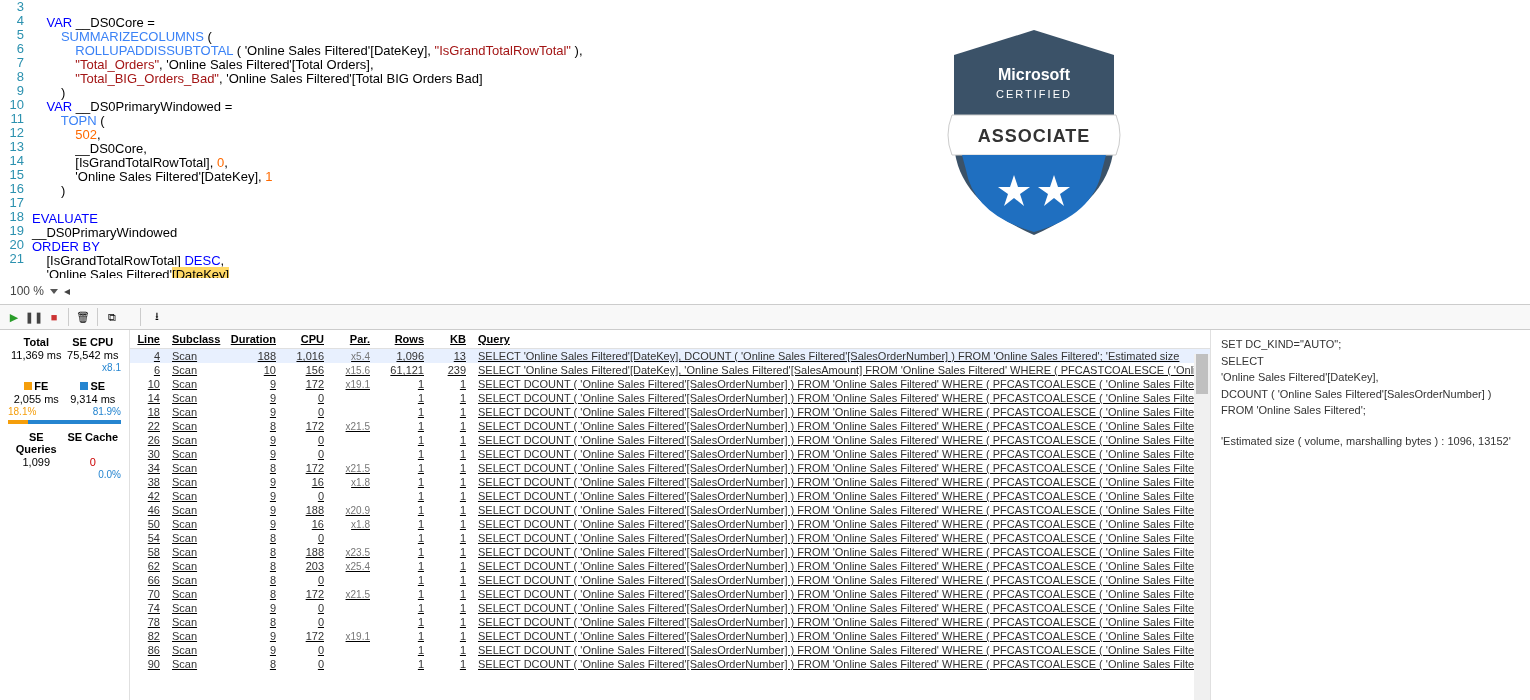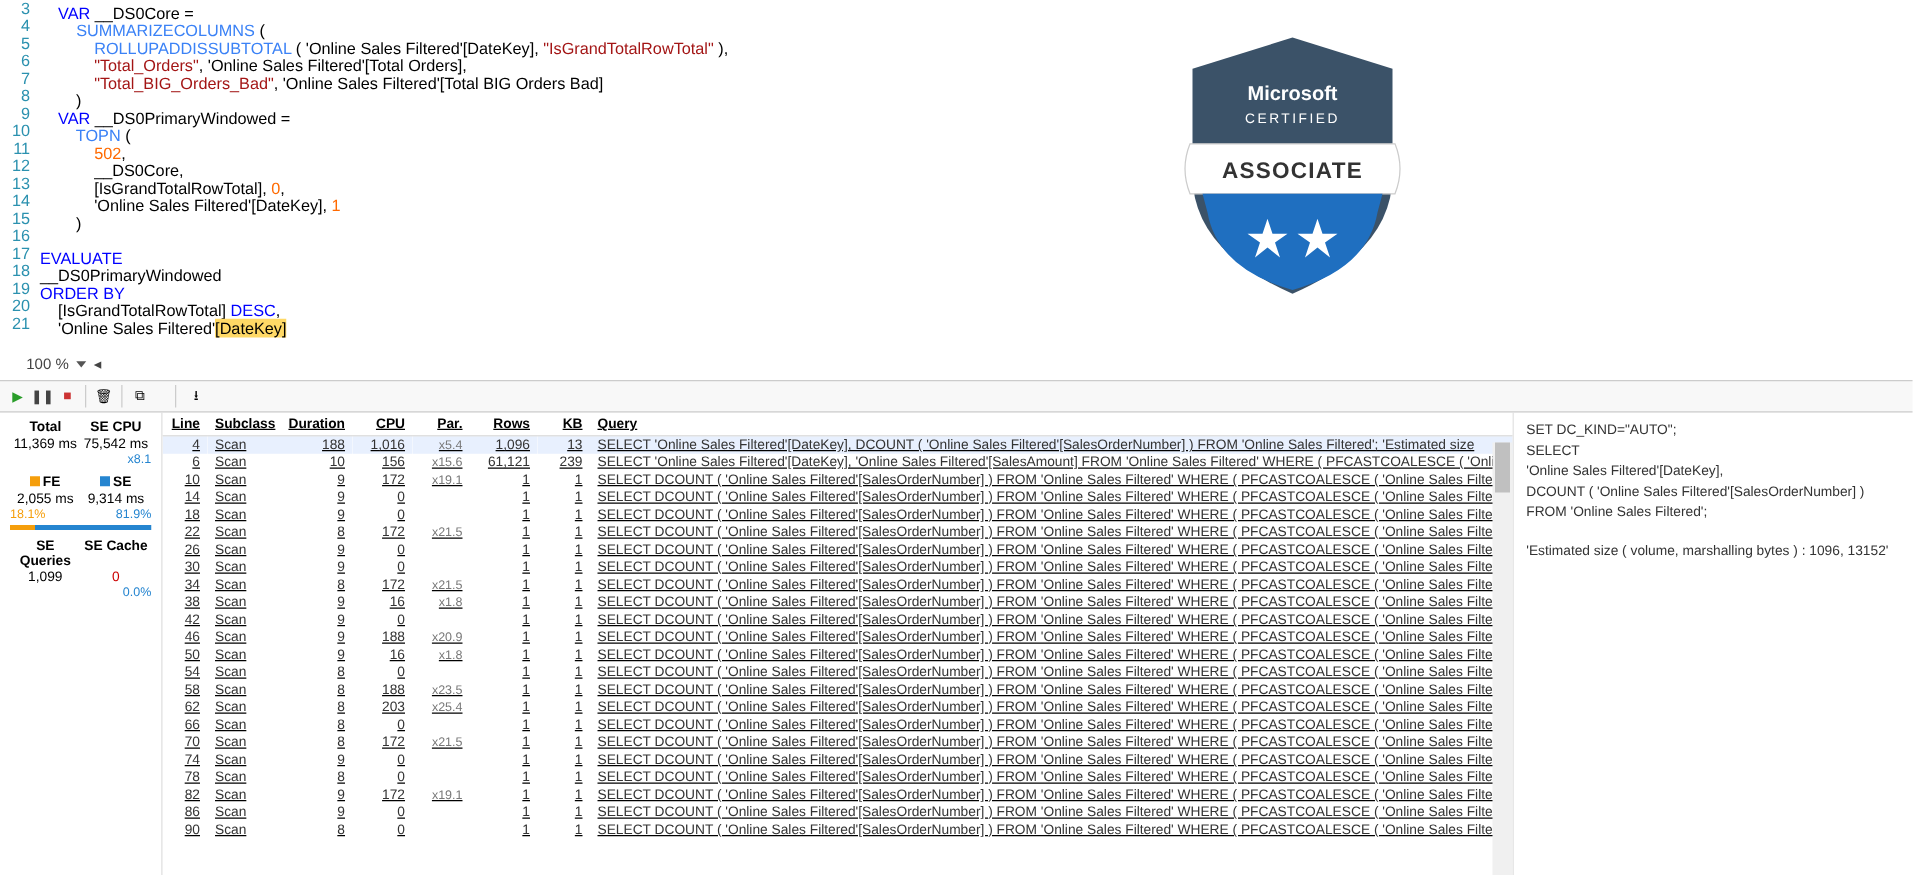--- a/index.html
+++ b/index.html
@@ -1,26 +1,26 @@
 <!DOCTYPE html>
 <html><head>
 <meta charset="utf-8">
 <style>
 * { margin: 0; padding: 0; box-sizing: border-box; font-family: 'Segoe UI', Tahoma, sans-serif; }
 body { background: #fff; overflow: hidden; width: 1530px; height: 700px; position: relative; }
 .code-editor { position: relative; height: 278px; background: #fff; font-family: Consolas, 'Courier New', monospace; font-size: 13px; line-height: 14px; padding: 0 0 0 0; overflow: hidden; }
 .code-gutter { position: absolute; left: 0; top: 0; width: 28px; text-align: right; color: #2b91af; padding-right: 4px; user-select: none; }
-.code-content { position: absolute; left: 32px; top: 4px; white-space: pre; color: #000; }
+.code-content { position: absolute; left: 32px; top: 16px; white-space: pre; color: #000; }
 .kw { color: #0000ff; }
 .fn { color: #3b82f6; }
 .str { color: #a31515; }
 .num { color: #ff6a00; }
 .hl { background: #ffd966; }
 .badge-container { position: absolute; right: 396px; top: 20px; width: 200px; height: 220px; pointer-events: none; }
-.zoom-bar { position: absolute; left: 0; top: 280px; height: 22px; font-size: 12px; color: #444; padding: 2px 21px; display: flex; align-items: center; gap: 4px; }
+.zoom-bar { position: absolute; left: 0; top: 280px; height: 22px; font-size: 12px; color: #444; padding: 2px 10px; display: flex; align-items: center; gap: 4px; }
 .zoom-dropdown { width: 0; height: 0; border-left: 4px solid transparent; border-right: 4px solid transparent; border-top: 5px solid #555; display: inline-block; margin-left: 2px;}
 .toolbar { position: absolute; left: 0; top: 304px; right: 0; height: 26px; border-top: 1px solid #ccc; border-bottom: 1px solid #ccc; display: flex; align-items: center; padding: 0 6px; gap: 6px; background: #f8f8f8; }
 .tb-btn { width: 16px; height: 16px; display: inline-flex; align-items: center; justify-content: center; font-size: 11px; cursor: pointer; }
 .tb-sep { width: 1px; height: 18px; background: #ccc; margin: 0 2px; }
 .results { position: absolute; left: 0; top: 330px; right: 0; bottom: 0; display: flex; }
 .stats-panel { width: 130px; padding: 6px 8px; font-size: 11px; border-right: 1px solid #e0e0e0; }
 .stats-row { display: flex; justify-content: space-between; margin-bottom: 1px; }
 .stats-label { font-weight: bold; text-align: center; flex: 1; }
 .stats-val { text-align: center; flex:1; }
 .stats-sub { text-align: right; color: #2585d0; font-size: 10px; }

